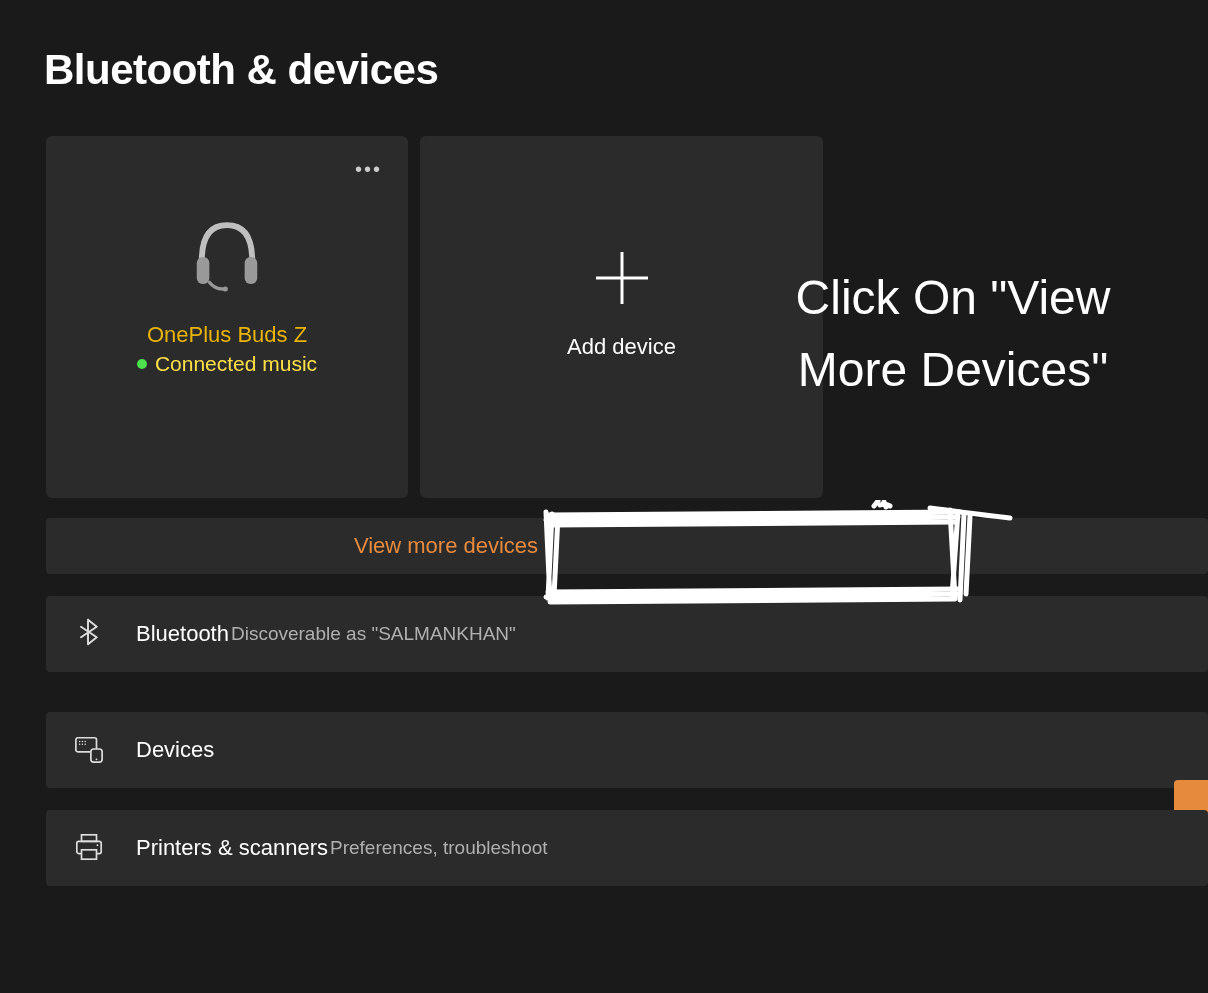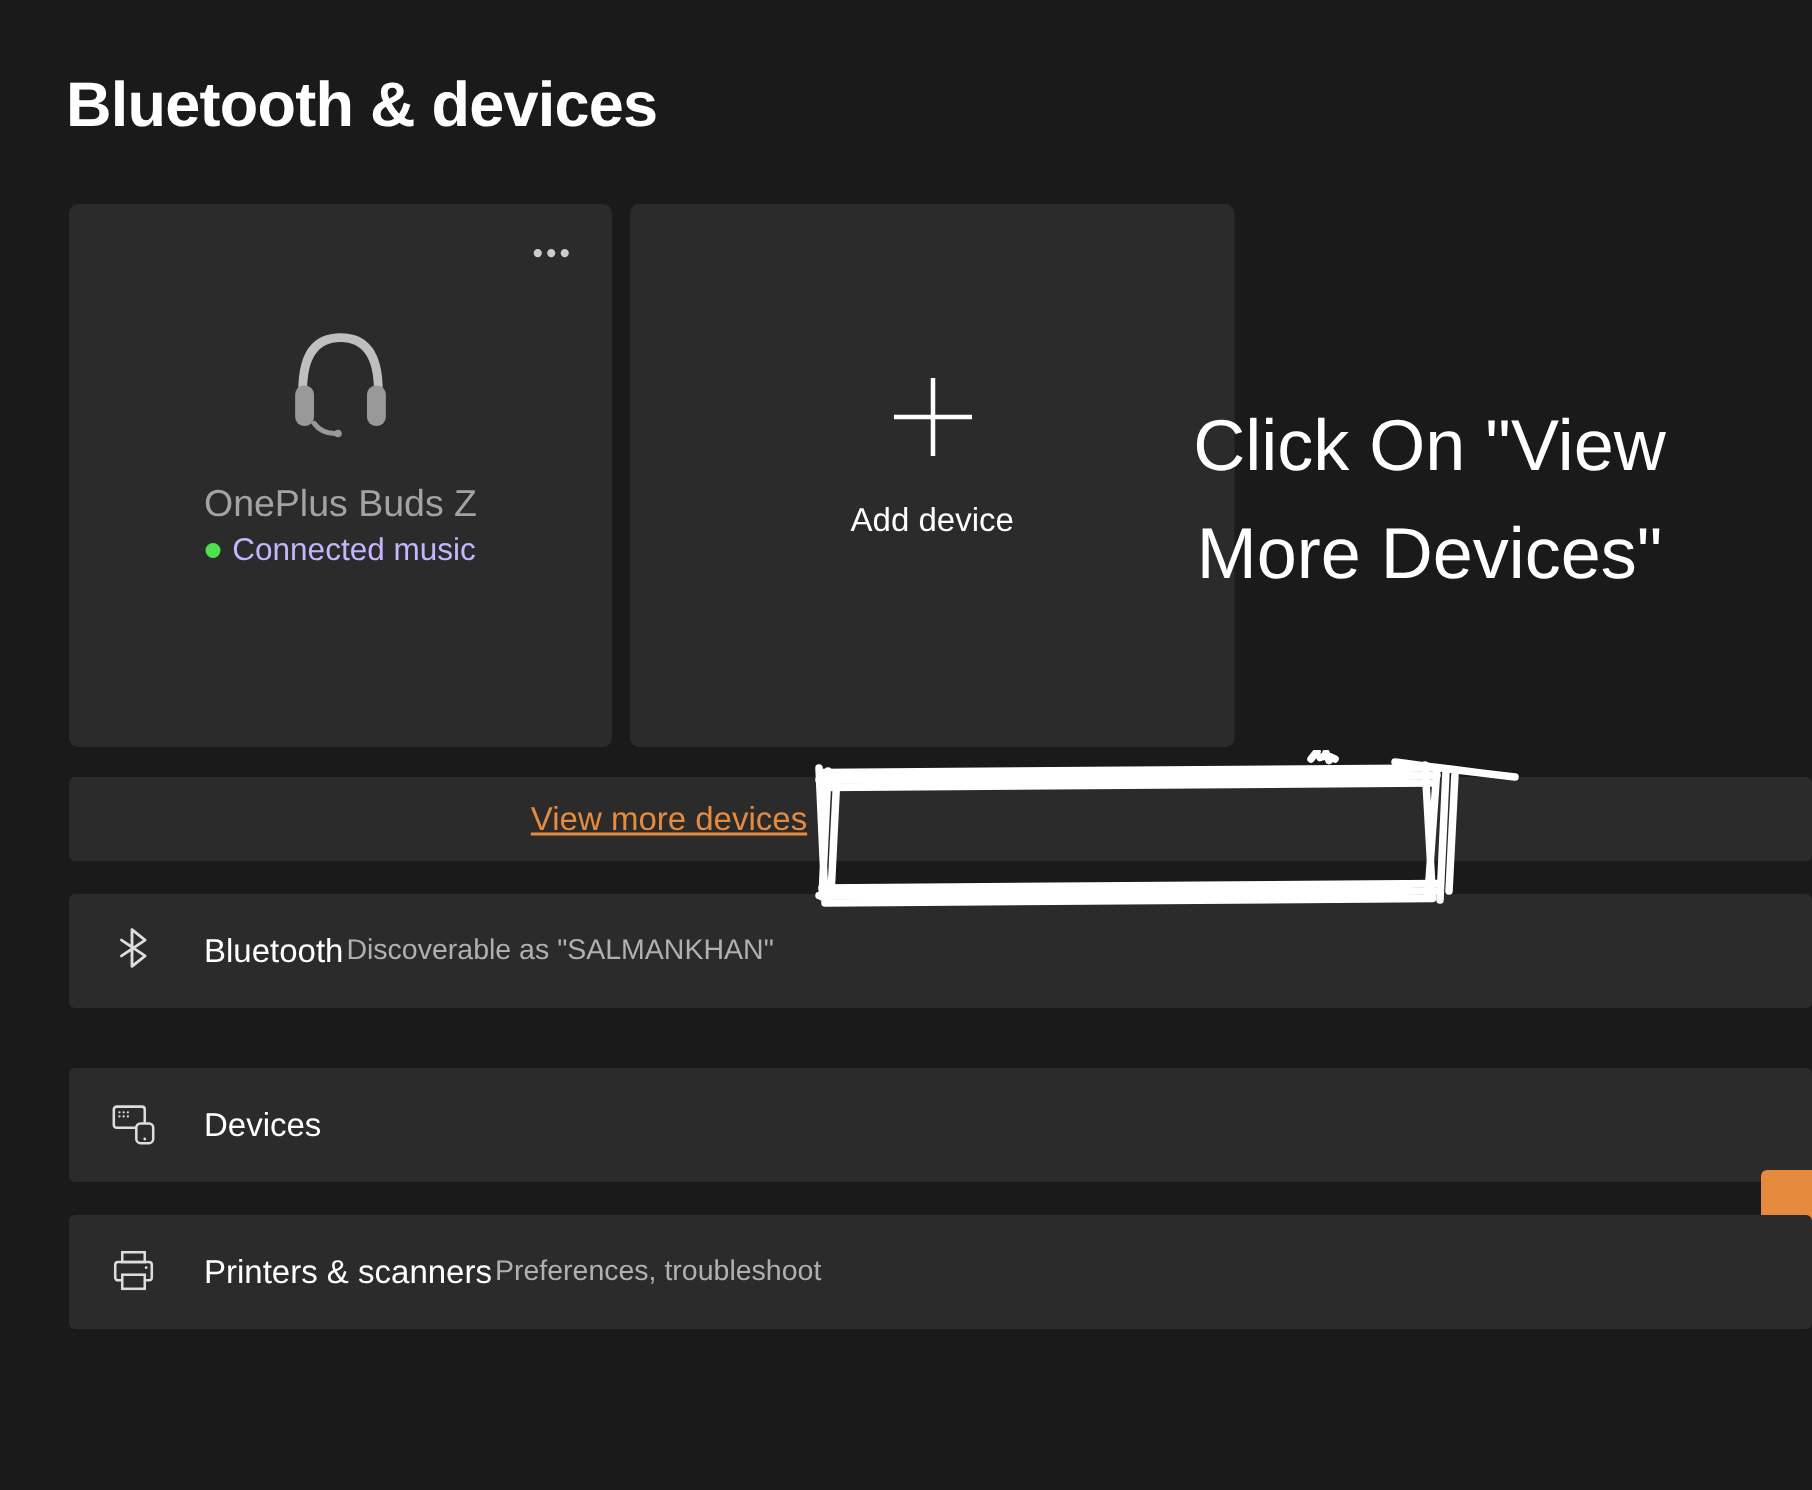--- a/index.html
+++ b/index.html
@@ -46,40 +46,40 @@
       font-size: 20px;
       letter-spacing: 2px;
       cursor: pointer;
     }
     .headphone-icon {
       width: 84px;
       height: 84px;
       margin-top: 24px;
     }
     .device-name {
-      font-size: 25px;
+      font-size: 22px;
       font-weight: 500;
       margin-top: 28px;
-      color: #a3a3a3;
+      color: #eab308;
     }
     .device-status-row {
       display: flex;
       align-items: center;
       gap: 8px;
       margin-top: 4px;
     }
     .status-dot {
       width: 10px;
       height: 10px;
       background: #4de24d;
       border-radius: 50%;
     }
     .device-status {
       font-size: 21px;
-      color: #c4b5fd;
+      color: #fde047;
     }
     .add-device-card {
       width: 403px;
       height: 362px;
       background: #2b2b2b;
       border-radius: 6px;
       display: flex;
       flex-direction: column;
       align-items: center;
       justify-content: center;
@@ -119,21 +119,20 @@
       justify-content: center;
       width: calc(100% - 46px);
       cursor: pointer;
       position: relative;
     }
     .view-more-label {
       color: #e68a3e;
       font-size: 22px;
       font-weight: 400;
       margin-left: -362px;
-      text-decoration: underline;
     }
     .annotation-highlight {
       position: absolute;
       top: 500px;
       left: 540px;
       pointer-events: none;
       z-index: 10;
     }
     .settings-row {
       margin: 22px 0 0 46px;

